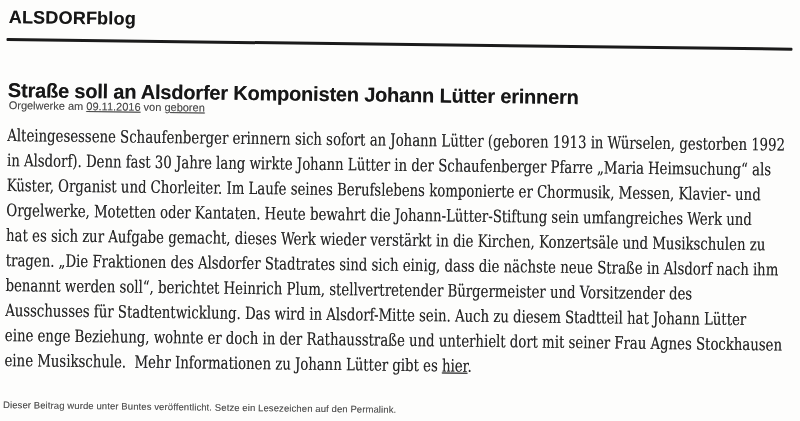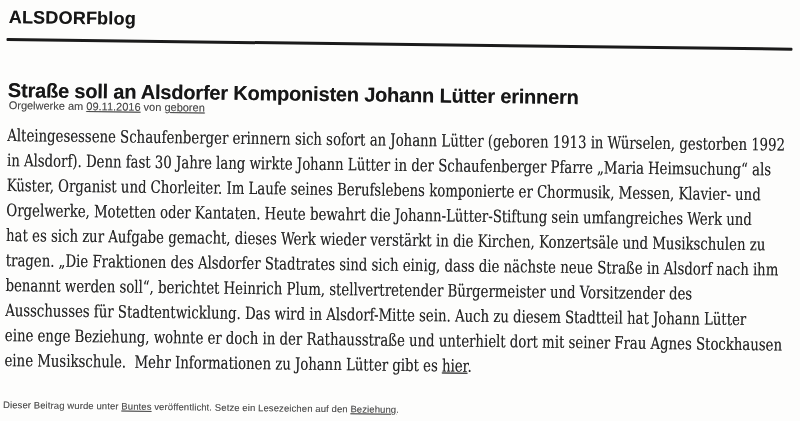--- a/index.html
+++ b/index.html
@@ -84,21 +84,20 @@
     top: 399px; left: 8px;
     font-family: "Liberation Sans", sans-serif;
     font-size: 9.5px;
     letter-spacing: 0.1px;
     color: #4f4f4f;
     text-shadow: 0 0 0.3px rgba(75,75,75,0.45);
     white-space: pre;
   }
   .post-footer a {
     color: #4f4f4f;
-    text-decoration: underline;
     margin-top: 20px;
   }
 </style>
 </head>
 <body>
 
 <div class="scan">
 
   <a class="site-title">ALSDORFblog</a>
 
@@ -114,15 +113,15 @@
       <div class="body-line">Küster, Organist und Chorleiter. Im Laufe seines Berufslebens komponierte er Chormusik, Messen, Klavier- und</div>
       <div class="body-line">Orgelwerke, Motetten oder Kantaten. Heute bewahrt die Johann-Lütter-Stiftung sein umfangreiches Werk und</div>
       <div class="body-line">hat es sich zur Aufgabe gemacht, dieses Werk wieder verstärkt in die Kirchen, Konzertsäle und Musikschulen zu</div>
       <div class="body-line">tragen. „Die Fraktionen des Alsdorfer Stadtrates sind sich einig, dass die nächste neue Straße in Alsdorf nach ihm</div>
       <div class="body-line">benannt werden soll“, berichtet Heinrich Plum, stellvertretender Bürgermeister und Vorsitzender des</div>
       <div class="body-line">Ausschusses für Stadtentwicklung. Das wird in Alsdorf-Mitte sein. Auch zu diesem Stadtteil hat Johann Lütter</div>
       <div class="body-line">eine enge Beziehung, wohnte er doch in der Rathausstraße und unterhielt dort mit seiner Frau Agnes Stockhausen</div>
       <div class="body-line"><span>eine Musikschule.  Mehr Informationen zu Johann Lütter gibt es </span><a>hier</a><span>.</span></div>
   </div>
 
-  <div class="post-footer"><span>Dieser Beitrag wurde unter </span><a>Buntes</a><span> veröffentlicht. Setze ein Lesezeichen auf den </span><a>Beziehung</a><span>.</span></div>
+  <div class="post-footer"><span>Dieser Beitrag wurde unter </span><a>Buntes</a><span> veröffentlicht. Setze ein Lesezeichen auf den </span><a>Permalink</a><span>.</span></div>
 
 </div>
 
 </body></html>

